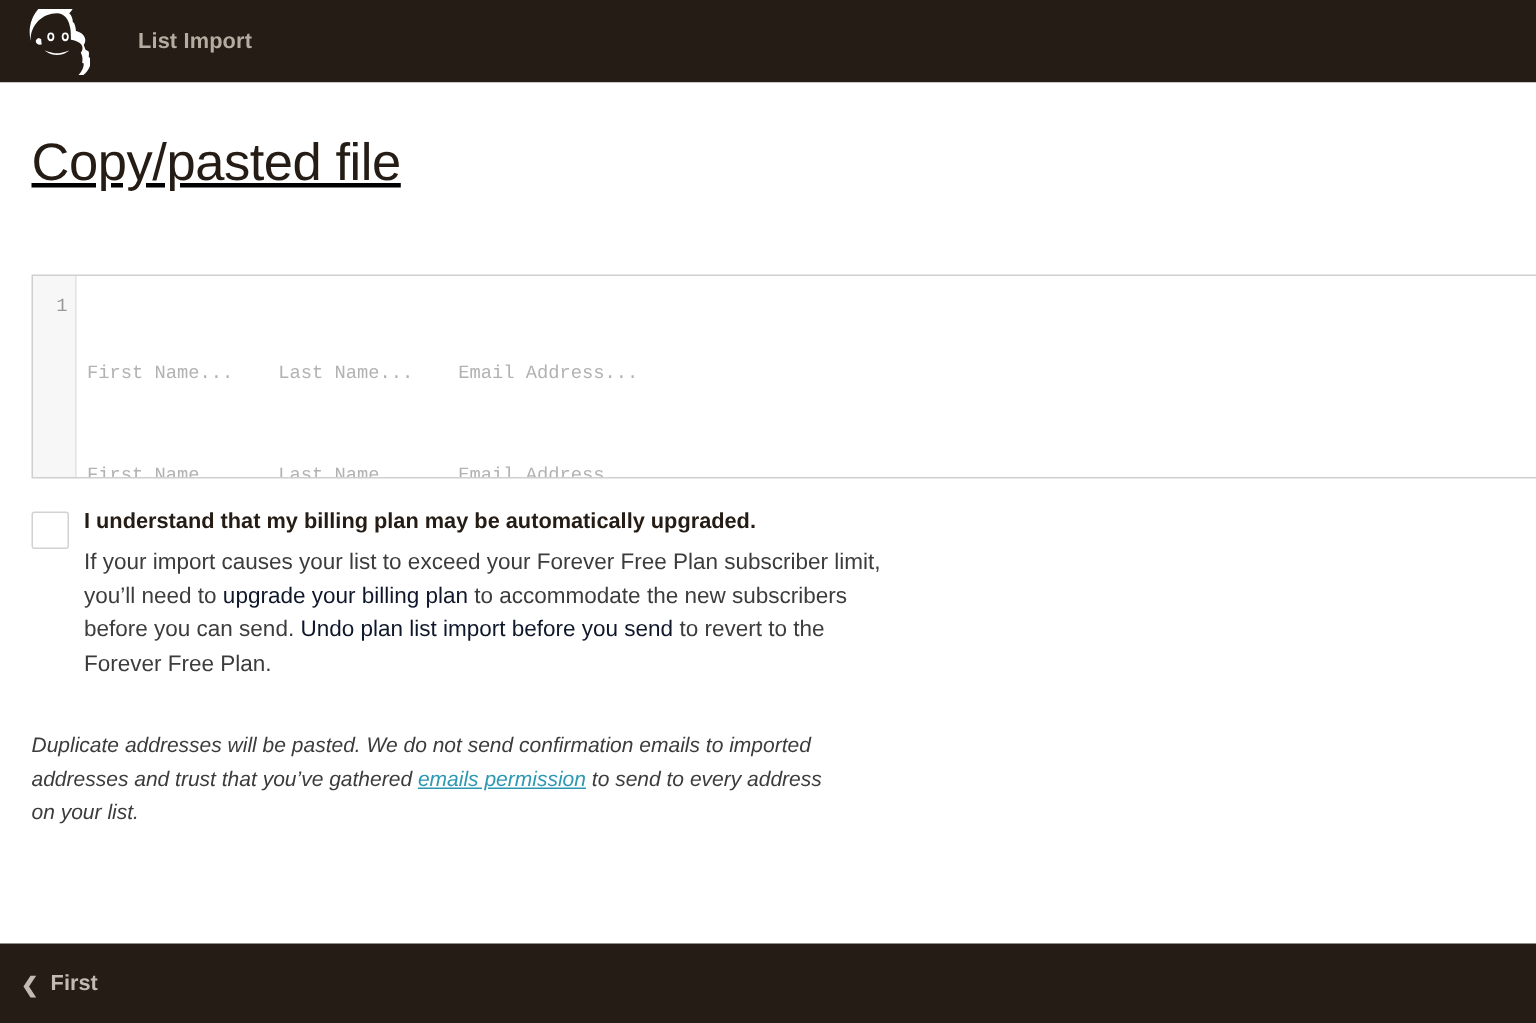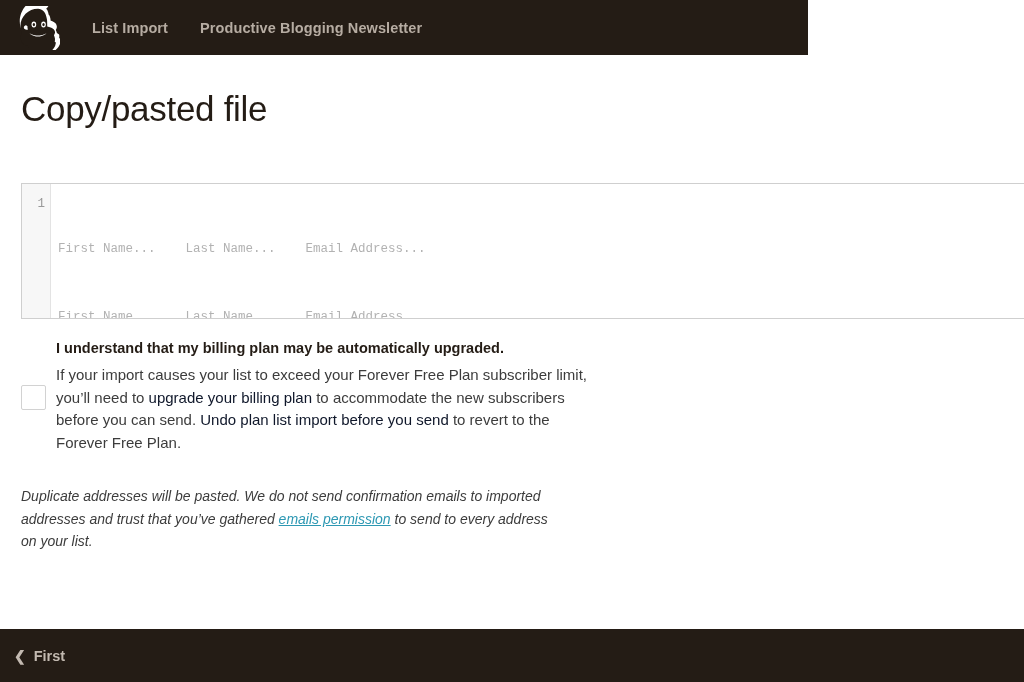--- a/index.html
+++ b/index.html
@@ -13,21 +13,21 @@
     font-family: "Liberation Sans", sans-serif;
     overflow: hidden;
     position: relative;
     -webkit-font-smoothing: antialiased;
   }
 
   
   .topbar {
     position: absolute;
     top: 0; left: 0;
-    width: 808px;
+    width: 1024px;
     height: 55px;
     background: #241c15;
     display: flex;
     align-items: center;
     box-sizing: border-box;
     padding-left: 10px;
   }
   .logo {
     width: 44px;
     height: 44px;
@@ -48,20 +48,21 @@
   .nav-link.first { margin-left: 4px; }
 
   
   .content {
     position: absolute;
     top: 55px; left: 0;
     width: 1024px;
     height: 460px;
     background: #ffffff;
     box-sizing: border-box;
+    text-decoration: underline;
   }
   .page-title {
     margin: 0;
     padding: 33px 0 0 21px;
     font-size: 35px;
     font-weight: normal;
     color: #241c15;
     letter-spacing: -0.3px;
     line-height: 42px;
   }
@@ -112,21 +113,21 @@
   }
   .ph-row { display: block; white-space: pre; }
 
   
   .billing {
     position: absolute;
     left: 21px;
     top: 283px;
     width: 600px;
     display: flex;
-    align-items: center;
+    align-items: flex-start;
   }
   .checkbox {
     width: 23px;
     height: 23px;
     flex: 0 0 23px;
     border: 1px solid #d2d2d2;
     border-radius: 2px;
     background: #ffffff;
     margin-top: 3px;
   }
@@ -220,21 +221,20 @@
       <path d="M20 40c0 0 4 4.5 12 4.5S44 40 44 40 38 43 32 43 20 40 20 40z"></path>
       <path d="M14 28c-1.6 0.8-2.6 2-2.6 3.3 0 1.8 1.9 3.3 4.2 3.3 0.6 0 1.2-0.1 1.7-0.3-0.5-1.6-0.7-3.3-0.6-4.9-0.8-0.8-1.8-1.3-2.7-1.4z"></path>
     </g>
     <g fill="#241c15">
       <ellipse cx="26" cy="27" rx="1.7" ry="2.4"></ellipse>
       <ellipse cx="40" cy="27" rx="1.7" ry="2.4"></ellipse>
     </g>
   </svg>
 
   <a class="nav-link first" href="#">List Import</a>
-  <a class="nav-link" href="#">Productive Blogging Newsletter</a>
 </div>
 
 <div class="content">
 
   <h1 class="page-title">Copy/pasted file</h1>
 
 
   <div class="editor">
     <div class="gutter">
       <div>1</div>

